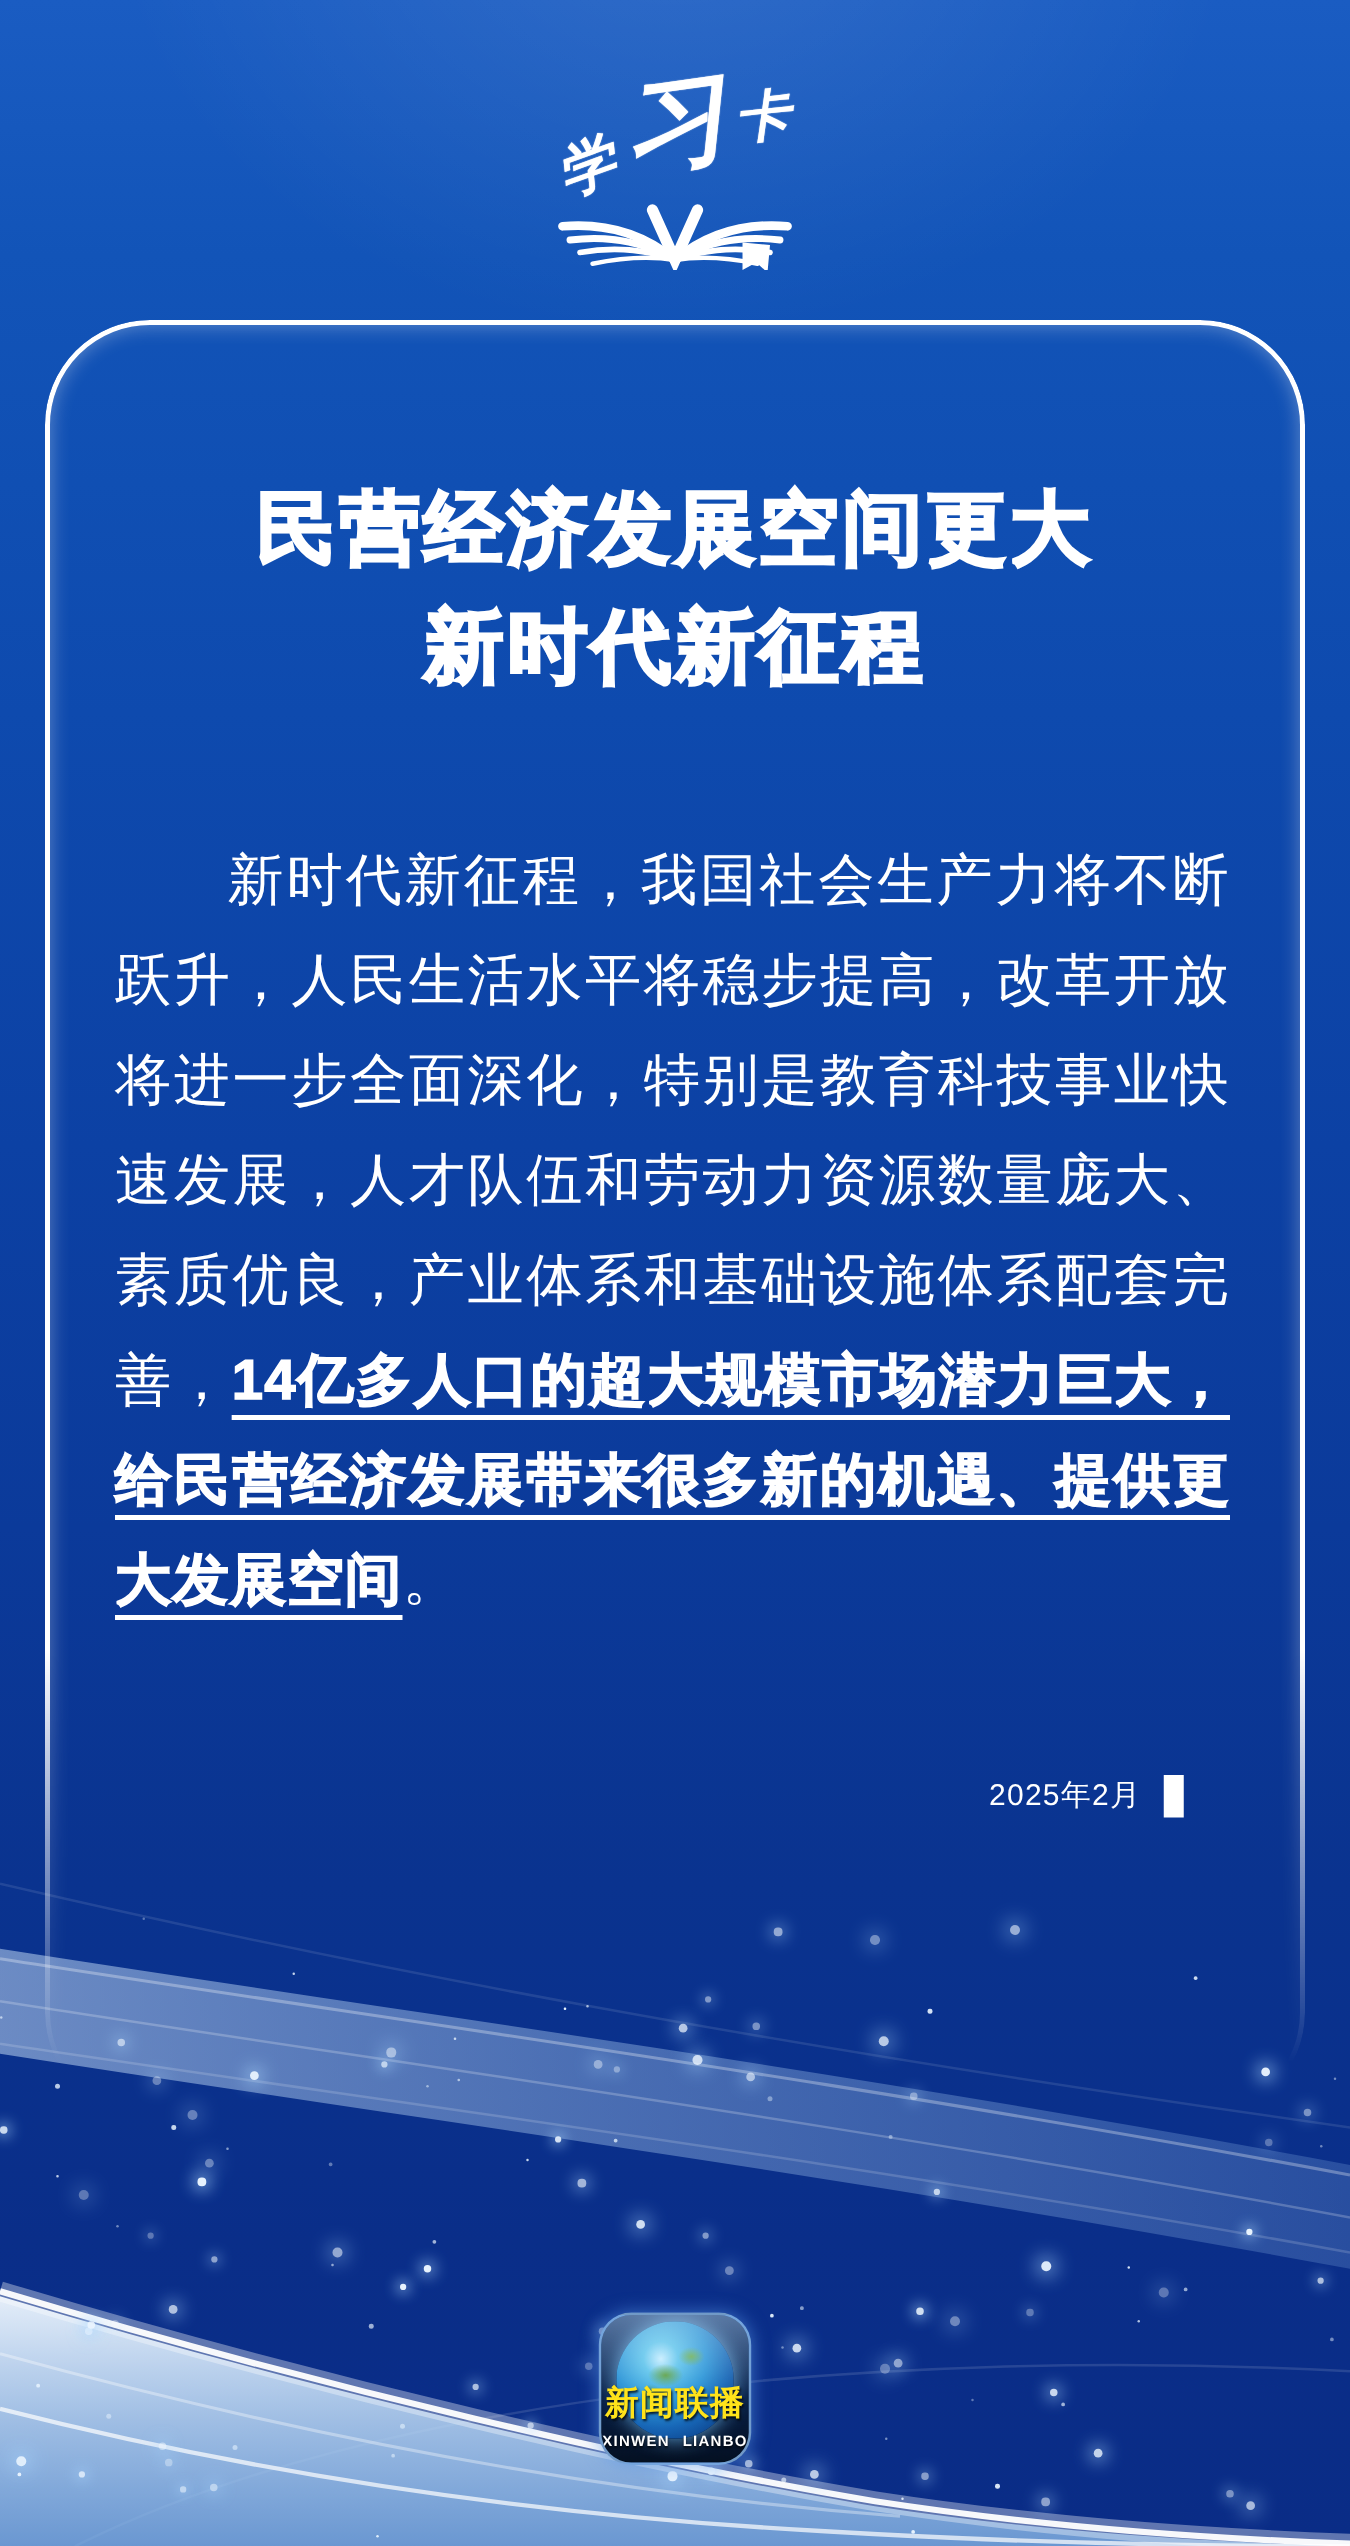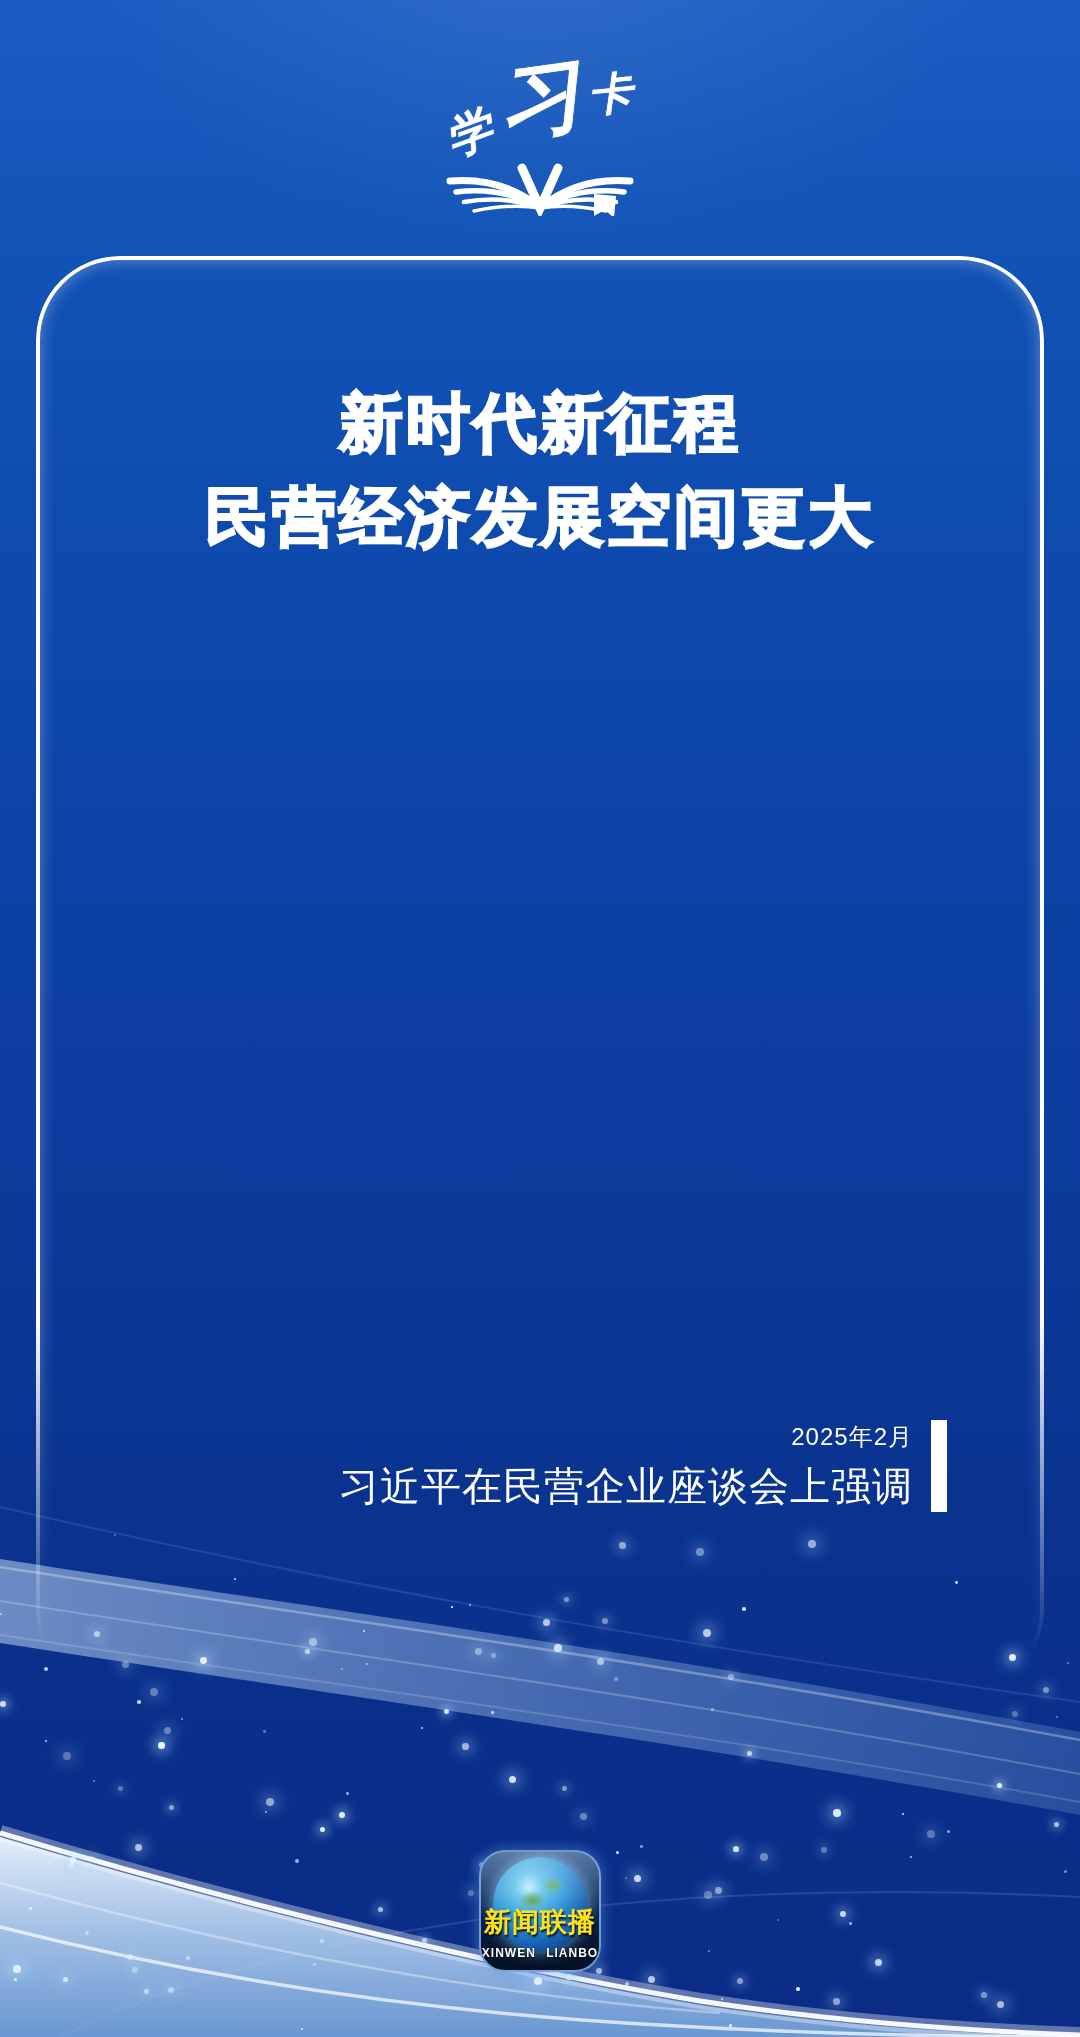--- a/index.html
+++ b/index.html
@@ -264,29 +264,29 @@
         <path d="M98,70 C120,62 146,59 174,64" stroke-width="4.5"></path>
         <path d="M98,70 C116,67 140,68 164,73" stroke-width="3.5"></path>
         <path d="M80,30 L98,70 L116,30" stroke-width="9"></path>
       </g>
       <path d="M152,56 l22,2 l-2,22 l-9,-8 l-11,6 z" fill="#ffffff"></path>
     </svg>
   </div>
 
   <div class="card">
     <div class="card-title">
+      <div>民营经济发展空间更大</div>
       <div>新时代新征程</div>
-      <div>民营经济发展空间更大</div>
     </div>
+    <div class="card-body"><span>新时代新征程，我国社会生产力将不断跃升，人民生活水平将稳步提高，改革开放将进一步全面深化，特别是教育科技事业快速发展，人才队伍和劳动力资源数量庞大、素质优良，产业体系和基础设施体系配套完善，</span><span class="emph">14亿多人口的超大规模市场潜力巨大，给民营经济发展带来很多新的机遇、提供更大发展空间</span><span>。</span></div>
   </div>
 
   <div class="source">
     <div class="source-text">
       <div class="source-date">2025年2月</div>
-      <div class="source-attr">习近平在民营企业座谈会上强调</div>
     </div>
     <div class="source-bar"></div>
   </div>
 
   <div class="applogo">
     <div class="earth"></div>
     <div class="gloss"></div>
     <div class="cn">新闻联播</div>
     <div class="en">XINWEN LIANBO</div>
   </div>

